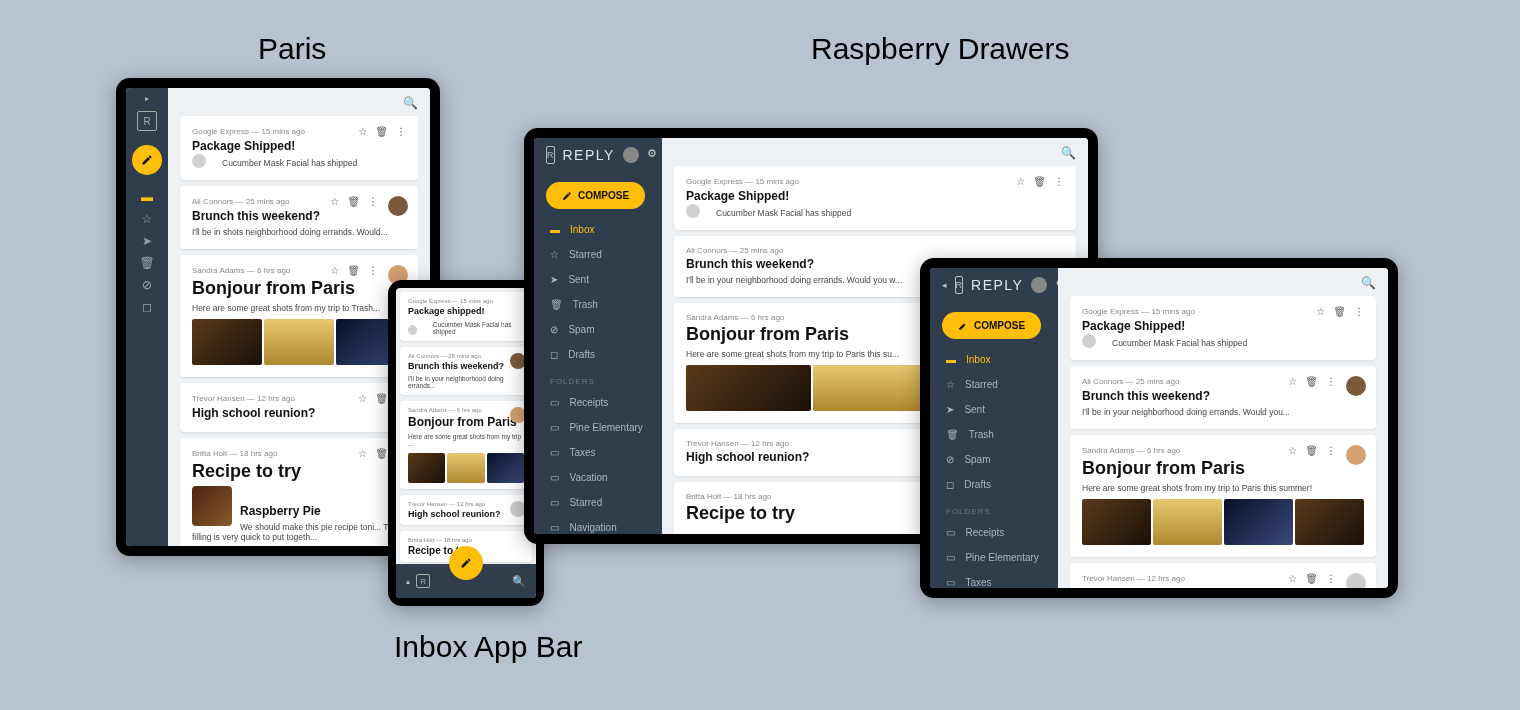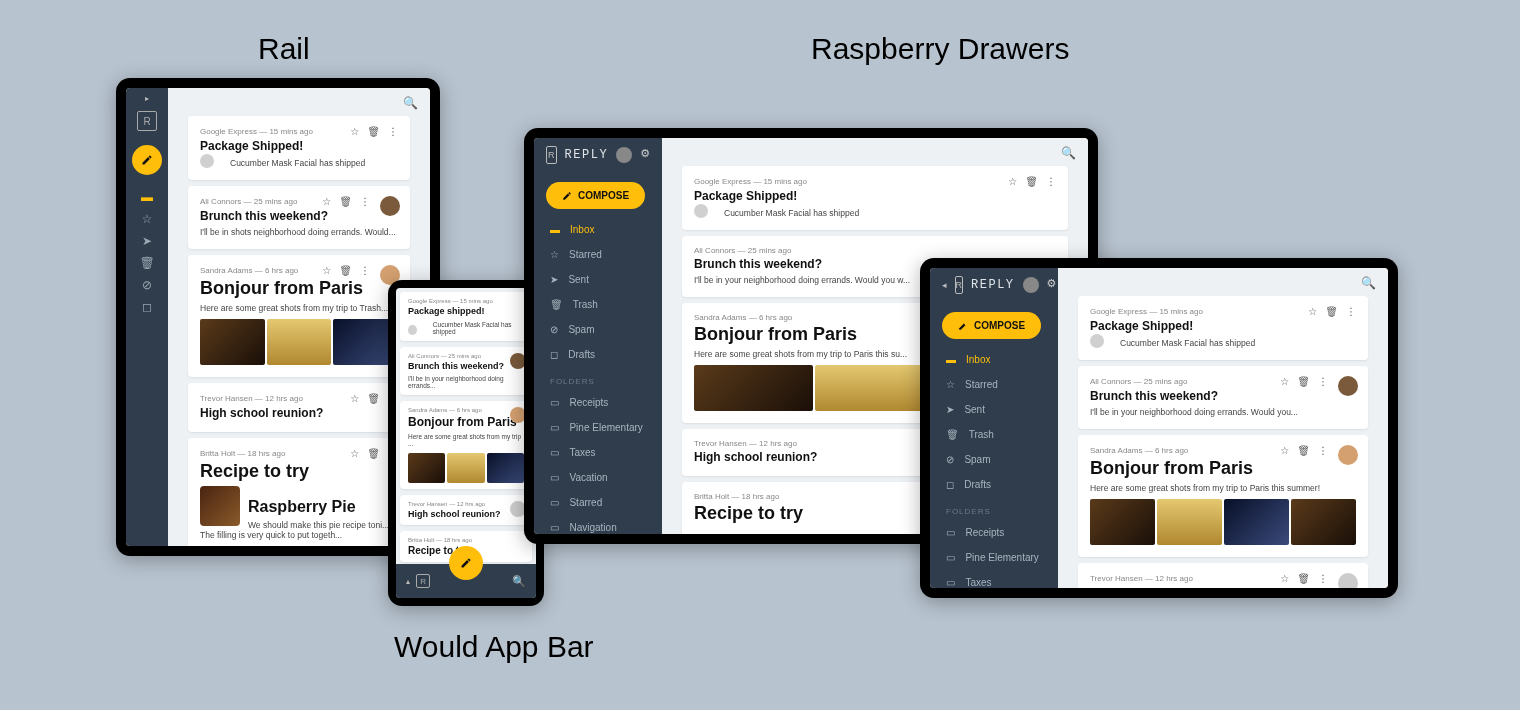--- a/index.html
+++ b/index.html
@@ -6,21 +6,21 @@
 body { background: #b7c3cf; width: 1520px; height: 710px; font-family: -apple-system, BlinkMacSystemFont, sans-serif; position: relative; overflow: hidden; }
 .stage-label { position: absolute; font-size: 30px; color: #000; }
 .device { position: absolute; background: #000; border-radius: 14px; overflow: hidden; box-shadow: 0 4px 20px rgba(0,0,0,.3); }
 .screen { position: absolute; inset: 10px; background: #eef1f4; overflow: hidden; border-radius: 4px; }
 .rail-bar { position: absolute; left: 0; top: 0; bottom: 0; width: 42px; background: #2f3d4c; display: flex; flex-direction: column; align-items: center; padding-top: 6px; gap: 6px; }
 .rail-logo { width: 20px; height: 20px; border: 1.5px solid #aaa; color: #aaa; font-size: 10px; display:flex; align-items:center; justify-content:center; border-radius:2px;}
 .rail-fab { width: 30px; height: 30px; background: #ffbe0a; border-radius: 50%; display:flex; align-items:center; justify-content:center; margin-top:8px; margin-bottom:8px;}
 .rail-icon { width: 16px; height: 16px; display:flex; align-items:center; justify-content:center; color:#9aa7b3; font-size:12px;}
 .rail-icon.active { color: #ffbe0a; }
 .content-area { position: absolute; top:0; bottom:0; background:#eef1f4; overflow:hidden; }
-.card-list { display:flex; flex-direction:column; gap:6px; padding:20px; }
+.card-list { display:flex; flex-direction:column; gap:6px; padding:12px; }
 .email-card { background:#fff; border-radius:4px; padding:10px 12px 12px; position:relative; box-shadow:0 1px 2px rgba(0,0,0,.08);}
 .meta-row { display:flex; justify-content:space-between; align-items:center; }
 .meta-text { font-size:8px; color:#888; }
 .action-icons { display:flex; gap:8px; align-items:center; color:#555; font-size:10px;}
 .email-subject { font-size:12px; font-weight:700; color:#111; margin-top:2px; }
 .email-subject.big { font-size:18px; }
 .email-body { font-size:8.5px; color:#444; margin-top:4px; }
 .avatar { width:20px; height:20px; border-radius:50%; background:#ccc; position:absolute; right:10px; top:10px; }
 .avatar.small{ width:16px; height:16px; }
 .search-btn { position:absolute; right:12px; top:8px; font-size:12px; color:#555; }
@@ -28,39 +28,39 @@
 .attach-icon{ width:14px; height:14px; border-radius:50%; background:#d0d0d0;}
 .photos-row { display:flex; gap:2px; margin-top:6px; }
 .photo { flex:1; height:46px; background:#888; border-radius:2px;}
 .photo.p1{ background:linear-gradient(135deg,#5a3a1a,#1a0f08);}
 .photo.p2{ background:linear-gradient(180deg,#e4c870,#b08830);}
 .photo.p3{ background:linear-gradient(135deg,#081028,#3a4a7a);}
 .recipe-thumb{ width:40px; height:40px; background:linear-gradient(135deg,#4a2410,#8a5a2a); border-radius:4px; float:left; margin-right:8px; margin-top:4px;}
 .drawer { position:absolute; left:0; top:0; bottom:0; background:#2f3d4c; }
 .drawer-header { display:flex; align-items:center; padding:8px 12px; gap:8px;}
 .drawer-logo{ width:18px; height:18px; border:1.5px solid #bbb; font-size:9px; display:flex; align-items:center; justify-content:center; color:#bbb; border-radius:2px;}
-.drawer-title{ color:#e0e4e8; font-size:12px; letter-spacing:1.5px; font-weight:500;font-family:Liberation Mono, monospace;}
+.drawer-title{ color:#e0e4e8; font-size:14px; letter-spacing:1.5px; font-weight:500;}
 .drawer-head-icons{ margin-left:auto; display:flex; gap:8px; color:#ccc; font-size:11px;}
 .compose-btn{ background:#ffbe0a; border-radius:18px; padding:8px 16px; display:inline-flex; align-items:center; gap:6px; margin:10px 12px 8px; font-size:10px; font-weight:700; color:#111;}
 .drawer-list{ display:flex; flex-direction:column;}
 .drawer-item{ display:flex; align-items:center; gap:10px; padding:7px 16px; font-size:10px; color:#a9b4bf;}
 .drawer-item.active{ color:#ffbe0a; }
 .drawer-section{ font-size:8px; letter-spacing:1px; color:#6c7a87; padding:10px 16px 4px; text-transform:uppercase;}
 .bottom-bar{ position:absolute; bottom:0; left:0; right:0; height:34px; background:#2f3d4c; display:flex; align-items:center; padding:0 10px;}
 .bottom-fab{ position:absolute; bottom:18px; left:50%; transform:translateX(-50%); width:34px; height:34px; border-radius:50%; background:#ffbe0a; display:flex; align-items:center; justify-content:center; z-index:5;}
 .window-controls{ position:absolute; right:12px; top:4px; font-size:9px; color:#555; letter-spacing:3px;}
 .head-avatar{ width:16px; height:16px; border-radius:50%; background:#888;}
 svg{ display:block; }
 </style>
 </head>
 <body>
 
-<div class="stage-label" style="left:258px; top:32px;">Rail</div>
+<div class="stage-label" style="left:258px; top:32px;">Paris</div>
 <div class="stage-label" style="left:811px; top:32px;">Raspberry Drawers</div>
-<div class="stage-label" style="left:394px; top:630px;">Would App Bar</div>
+<div class="stage-label" style="left:394px; top:630px;">Inbox App Bar</div>
 
 <div class="device" style="left:116px; top:78px; width:324px; height:478px;">
   <div class="screen">
     <div class="rail-bar">
       <div style="color:#bbb;font-size:8px;margin-bottom:2px;">▸</div>
       <div class="rail-logo">R</div>
       <div class="rail-fab">
         <svg width="12" height="12" viewBox="0 0 24 24">
             <path fill="#111" d="M3 17.25V21h3.75L17.81 9.94l-3.75-3.75L3 17.25zM20.71 7.04a1 1 0 000-1.41l-2.34-2.34a1 1 0 00-1.41 0l-1.83 1.83 3.75 3.75 1.83-1.83z"></path>
           </svg>
@@ -137,21 +137,21 @@
           <div class="meta-row">
             <div class="meta-text"><span>Britta Holt</span> — <span>18 hrs ago</span></div>
             <div class="action-icons">
                 <span>☆</span>
                 <span>🗑</span>
                 <span>⋮</span>
               </div>
           </div>
           <div class="email-subject big">Recipe to try</div>
           <div class="recipe-thumb"></div>
-          <div class="email-subject" style="font-size:16px; margin-top:16px;">Raspberry Pie</div>
+          <div class="email-subject" style="font-size:12px; margin-top:22px;">Raspberry Pie</div>
           <div class="email-body">We should make this pie recipe toni... The filling is very quick to put togeth...</div>
         </div>
 
       </div>
     </div>
   </div>
 </div>
 
 <div class="device" style="left:388px; top:280px; width:156px; height:326px;">
   <div class="screen" style="inset:8px;">

